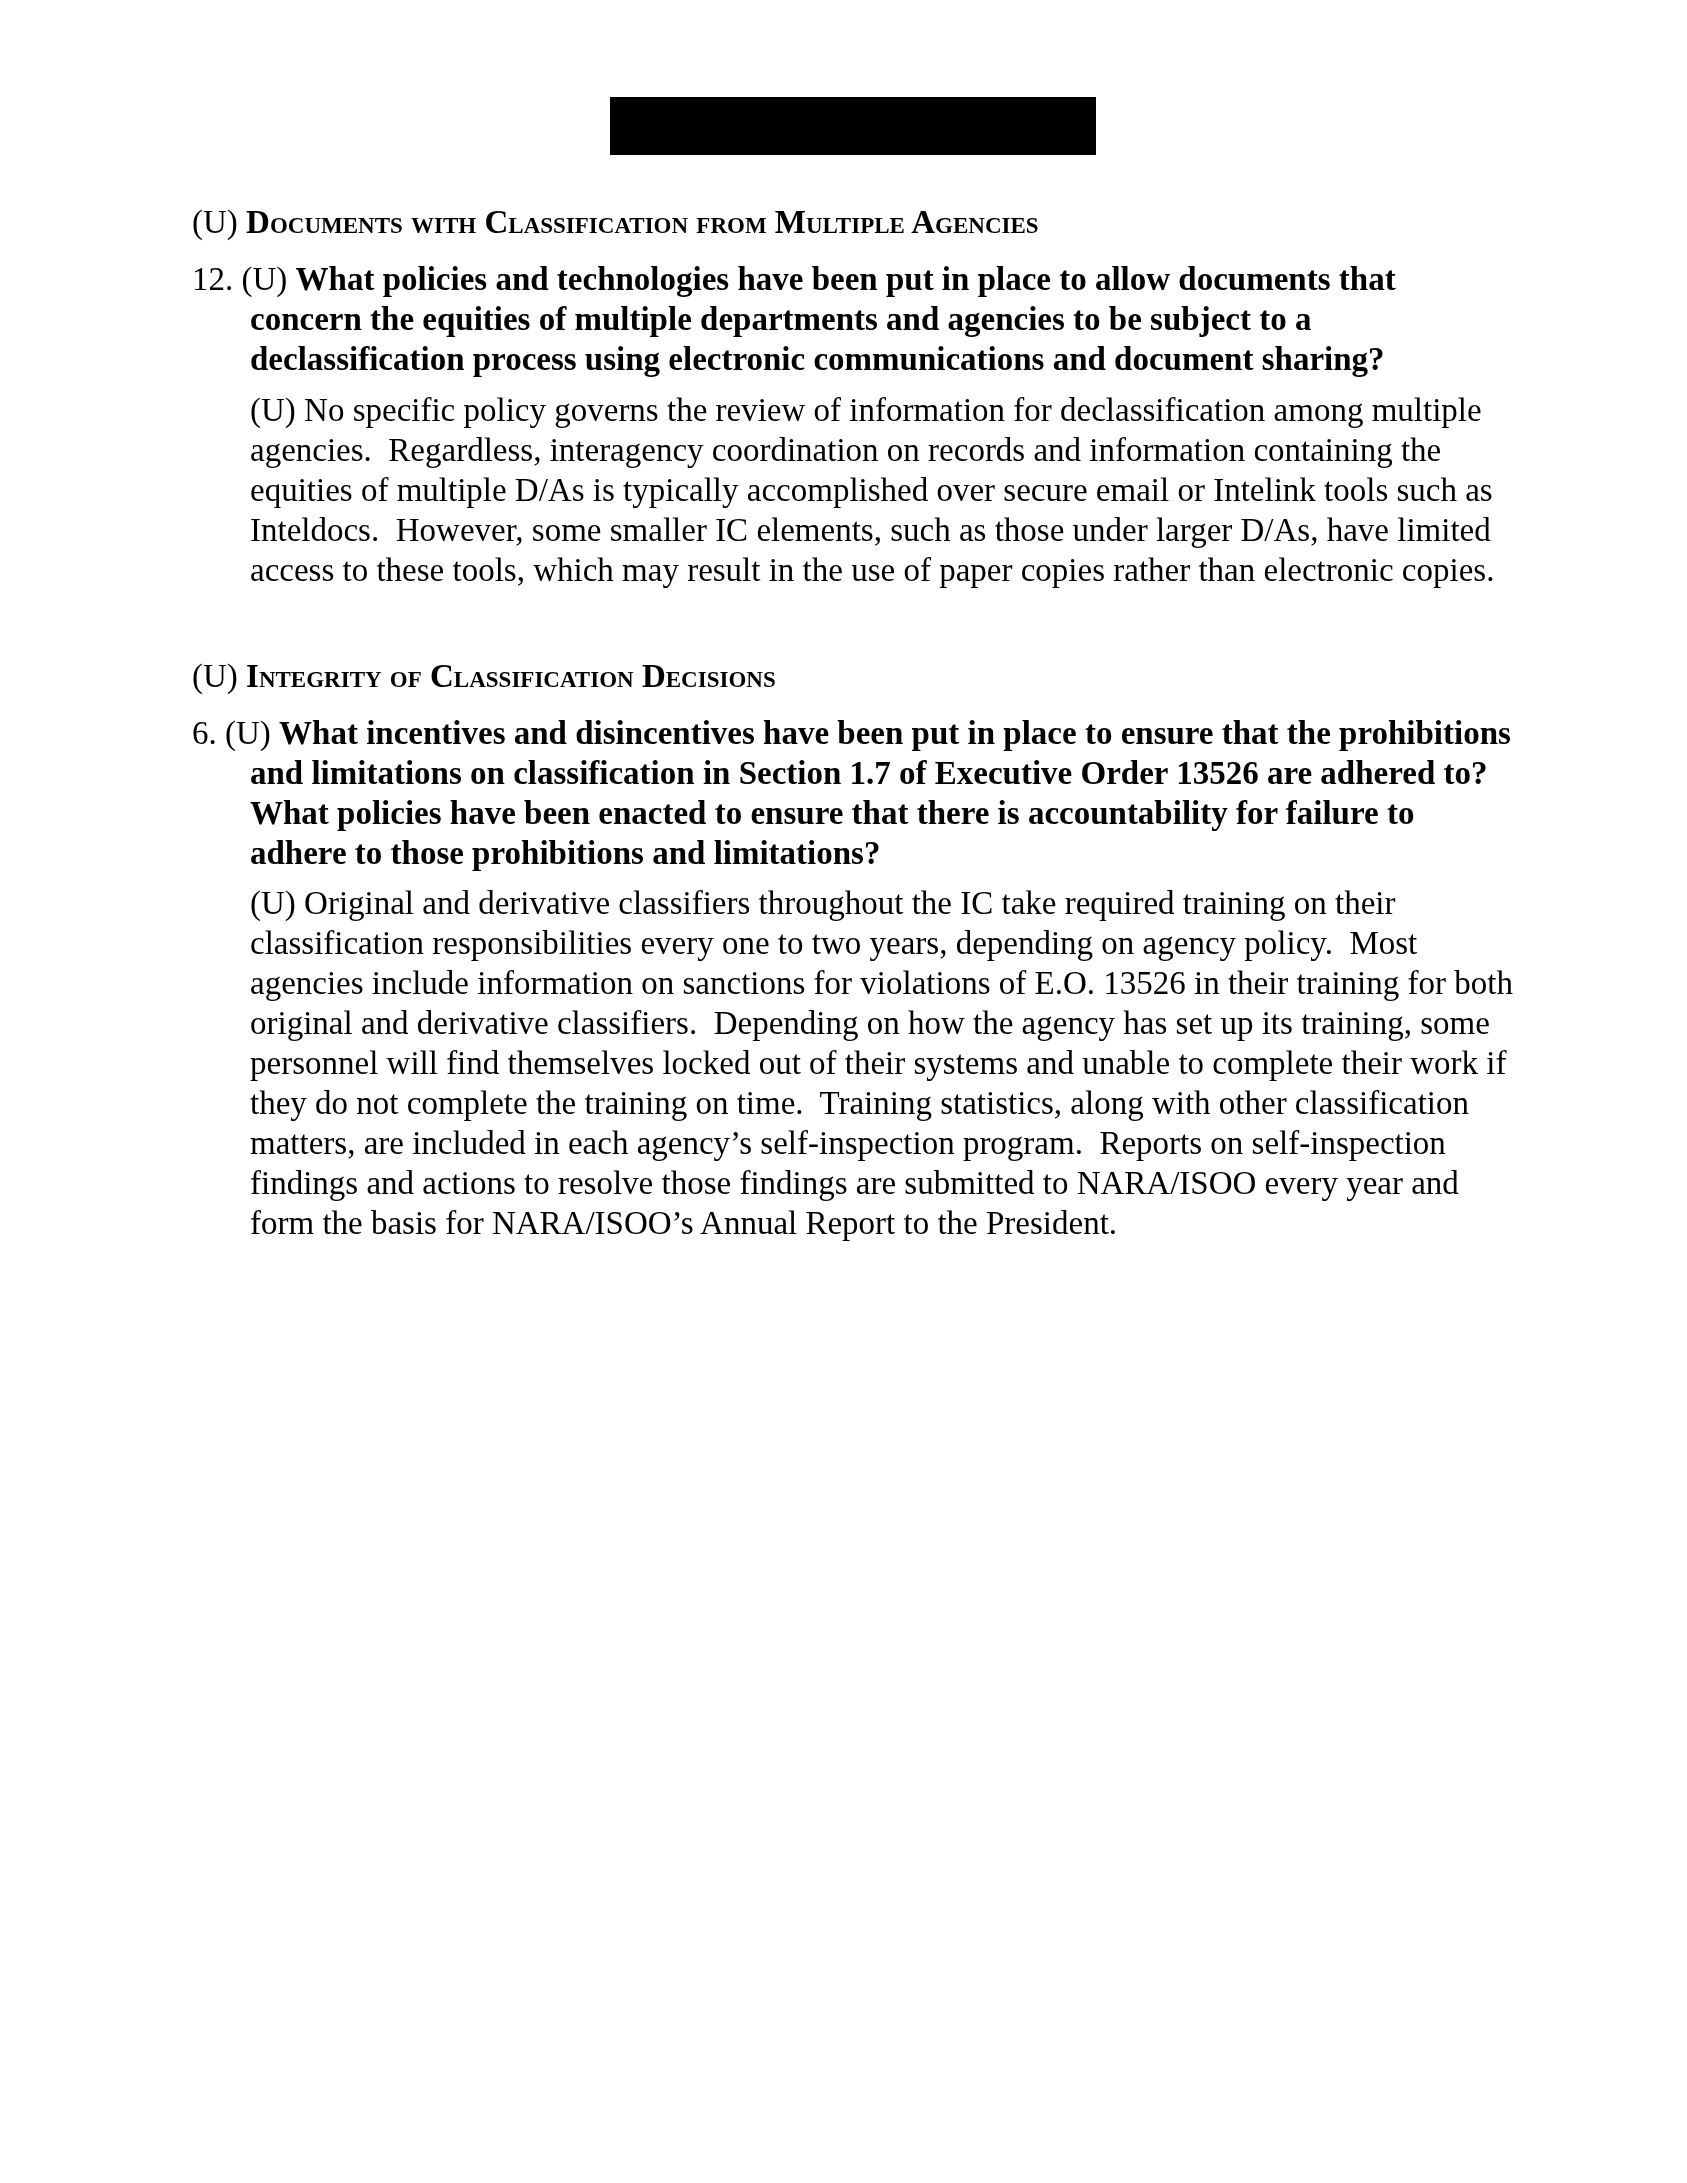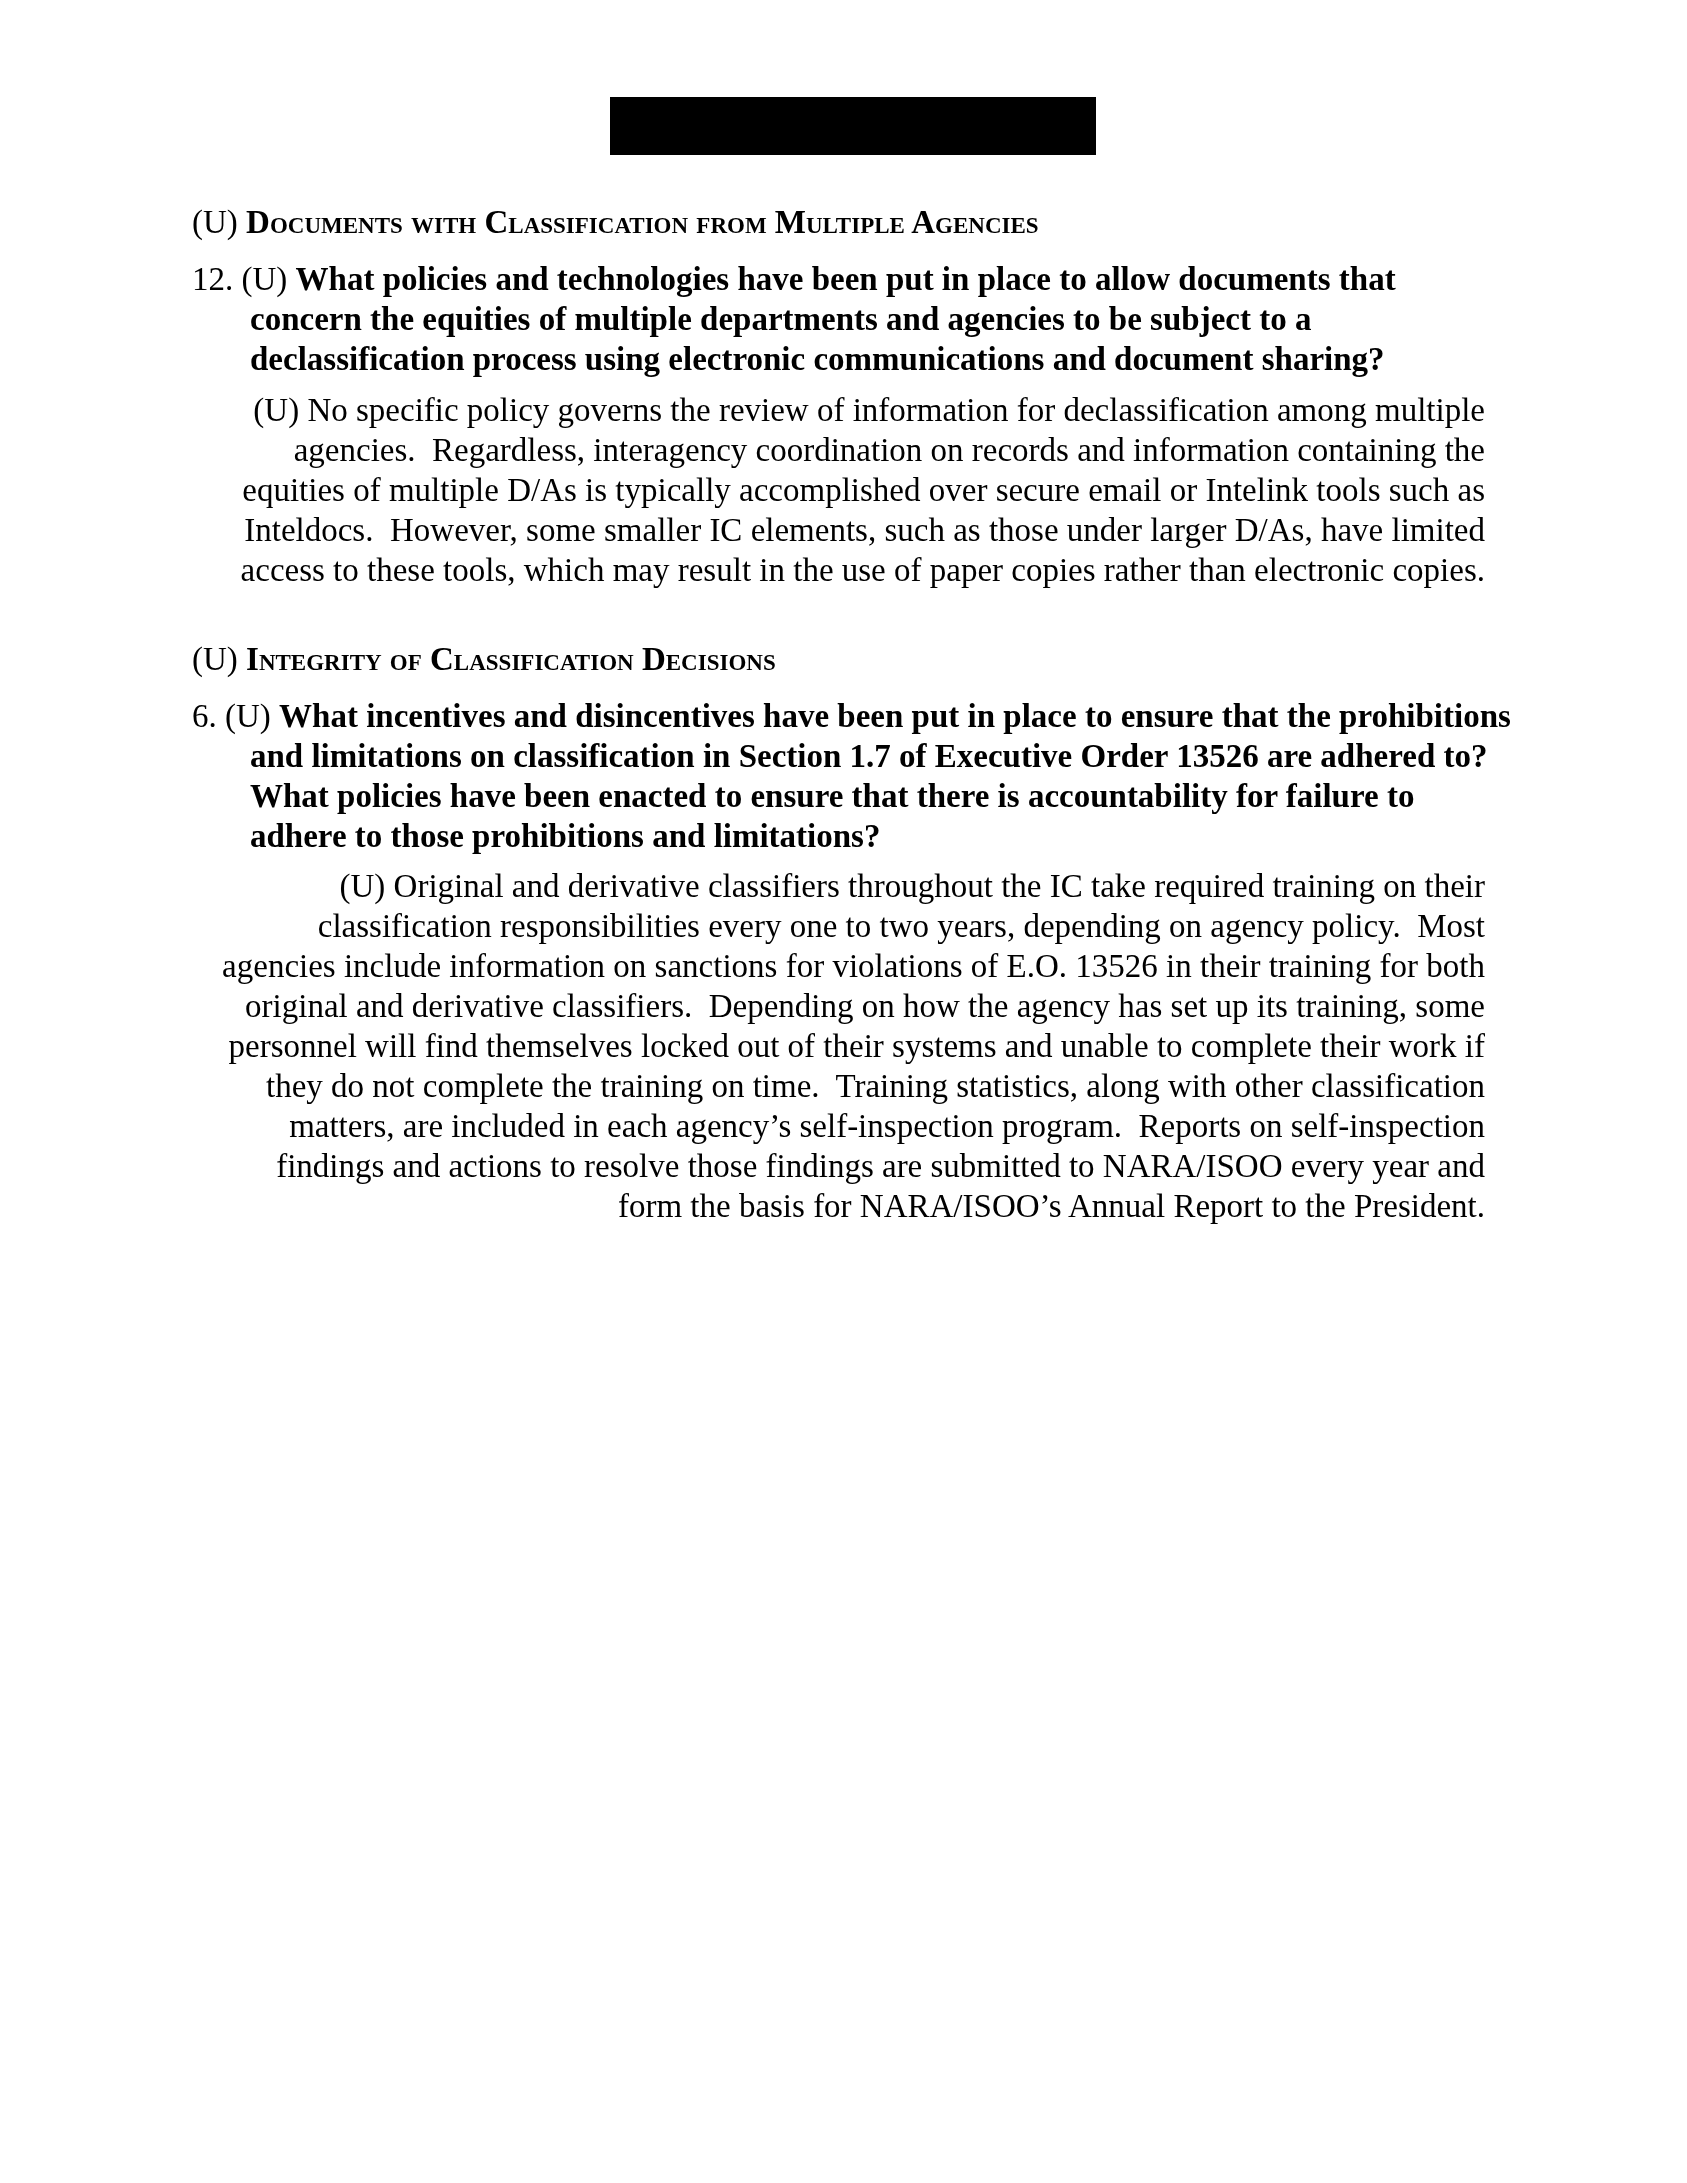--- a/index.html
+++ b/index.html
@@ -44,41 +44,40 @@
     white-space: nowrap;
   }
   .h-marker {
     font-weight: normal;
   }
   .h-text {
     font-weight: bold;
     font-variant: small-caps;
   }
   .section.sec2 .section-heading {
-    margin-top: 49px;
+    margin-top: 66px;
   }
   .question {
     margin-top: 17px;
     padding-left: 58px;
     text-indent: -58px;
   }
   .q-label {
     font-weight: normal;
   }
   .q-text {
     font-weight: bold;
     white-space: pre-wrap;
     margin-top: 20px;
   }
   .answer {
     margin-top: 10.6px;
-    margin-left: 28px;
+    margin-left: 58px;
     width: 1265px;
     white-space: pre-wrap;
-    text-align: right;
   }
   .page-number {
     position: absolute;
     left: 0;
     right: 0;
     top: 1970px;
     text-align: center;
     font-size: 33px;
     line-height: 40px;
   }

